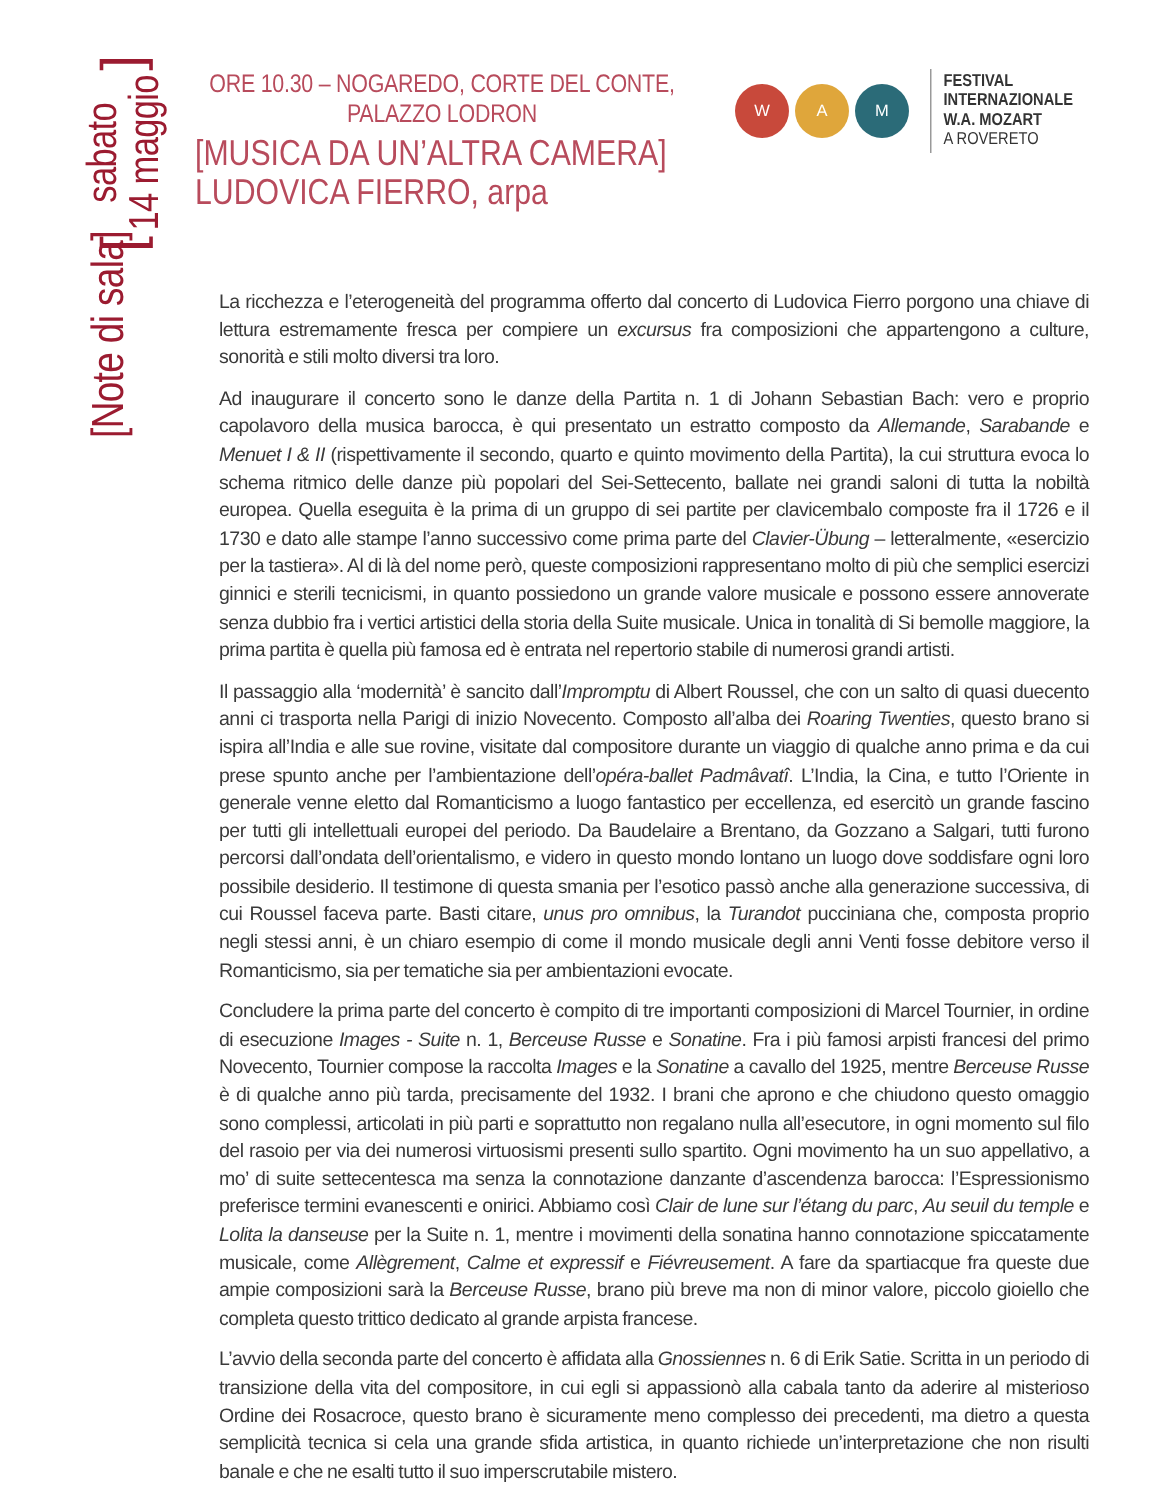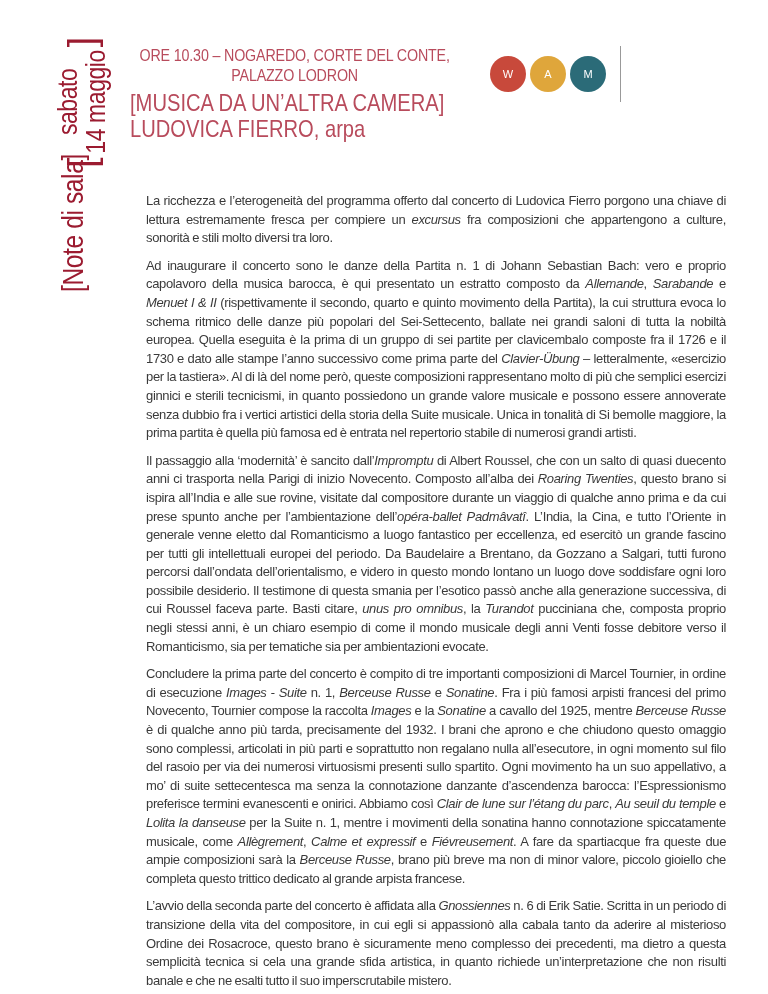--- a/index.html
+++ b/index.html
@@ -55,20 +55,26 @@
   <div class="circle" style="background:#c8493b">
       <span>W</span>
     </div>
   <div class="circle" style="background:#dfa63b">
       <span>A</span>
     </div>
   <div class="circle" style="background:#2b6b78">
       <span>M</span>
     </div>
   <div class="divider"></div>
+  <div class="logo-text">
+    <div class="b">FESTIVAL</div>
+    <div class="b">INTERNAZIONALE</div>
+    <div class="b">W.A. MOZART</div>
+    <div class="r">A ROVERETO</div>
+  </div>
 </div>
 
 <div class="body-text" id="body">
     <p><span>La ricchezza e l’eterogeneità del programma offerto dal concerto di Ludovica Fierro porgono una chiave di lettura estremamente fresca per compiere un </span><i>excursus</i><span> fra composizioni che appartengono a culture, sonorità e stili molto diversi tra loro.</span></p>
     <p><span>Ad inaugurare il concerto sono le danze della Partita n. 1 di Johann Sebastian Bach: vero e proprio capolavoro della musica barocca, è qui presentato un estratto composto da </span><i>Allemande</i><span>, </span><i>Sarabande</i><span> e </span><i>Menuet I &amp; II</i><span> (rispettivamente il secondo, quarto e quinto movimento della Partita), la cui struttura evoca lo schema ritmico delle danze più popolari del Sei-Settecento, ballate nei grandi saloni di tutta la nobiltà europea. Quella eseguita è la prima di un gruppo di sei partite per clavicembalo composte fra il 1726 e il 1730 e dato alle stampe l’anno successivo come prima parte del </span><i>Clavier-Übung</i><span> – letteralmente, «esercizio per la tastiera». Al di là del nome però, queste composizioni rappresentano molto di più che semplici esercizi ginnici e sterili tecnicismi, in quanto possiedono un grande valore musicale e possono essere annoverate senza dubbio fra i vertici artistici della storia della Suite musicale. Unica in tonalità di Si bemolle maggiore, la prima partita è quella più famosa ed è entrata nel repertorio stabile di numerosi grandi artisti.</span></p>
     <p><span>Il passaggio alla ‘modernità’ è sancito dall’</span><i>Impromptu</i><span> di Albert Roussel, che con un salto di quasi duecento anni ci trasporta nella Parigi di inizio Novecento. Composto all’alba dei </span><i>Roaring Twenties</i><span>, questo brano si ispira all’India e alle sue rovine, visitate dal compositore durante un viaggio di qualche anno prima e da cui prese spunto anche per l’ambientazione dell’</span><i>opéra-ballet Padmâvatî</i><span>. L’India, la Cina, e tutto l’Oriente in generale venne eletto dal Romanticismo a luogo fantastico per eccellenza, ed esercitò un grande fascino per tutti gli intellettuali europei del periodo. Da Baudelaire a Brentano, da Gozzano a Salgari, tutti furono percorsi dall’ondata dell’orientalismo, e videro in questo mondo lontano un luogo dove soddisfare ogni loro possibile desiderio. Il testimone di questa smania per l’esotico passò anche alla generazione successiva, di cui Roussel faceva parte. Basti citare, </span><i>unus pro omnibus</i><span>, la </span><i>Turandot</i><span> pucciniana che, composta proprio negli stessi anni, è un chiaro esempio di come il mondo musicale degli anni Venti fosse debitore verso il Romanticismo, sia per tematiche sia per ambientazioni evocate.</span></p>
     <p><span>Concludere la prima parte del concerto è compito di tre importanti composizioni di Marcel Tournier, in ordine di esecuzione </span><i>Images - Suite</i><span> n. 1, </span><i>Berceuse Russe</i><span> e </span><i>Sonatine</i><span>. Fra i più famosi arpisti francesi del primo Novecento, Tournier compose la raccolta </span><i>Images</i><span> e la </span><i>Sonatine</i><span> a cavallo del 1925, mentre </span><i>Berceuse Russe</i><span> è di qualche anno più tarda, precisamente del 1932. I brani che aprono e che chiudono questo omaggio sono complessi, articolati in più parti e soprattutto non regalano nulla all’esecutore, in ogni momento sul filo del rasoio per via dei numerosi virtuosismi presenti sullo spartito. Ogni movimento ha un suo appellativo, a mo’ di suite settecentesca ma senza la connotazione danzante d’ascendenza barocca: l’Espressionismo preferisce termini evanescenti e onirici. Abbiamo così </span><i>Clair de lune sur l’étang du parc</i><span>, </span><i>Au seuil du temple</i><span> e </span><i>Lolita la danseuse</i><span> per la Suite n. 1, mentre i movimenti della sonatina hanno connotazione spiccatamente musicale, come </span><i>Allègrement</i><span>, </span><i>Calme et expressif</i><span> e </span><i>Fiévreusement</i><span>. A fare da spartiacque fra queste due ampie composizioni sarà la </span><i>Berceuse Russe</i><span>, brano più breve ma non di minor valore, piccolo gioiello che completa questo trittico dedicato al grande arpista francese.</span></p>
     <p><span>L’avvio della seconda parte del concerto è affidata alla </span><i>Gnossiennes</i><span> n. 6 di Erik Satie. Scritta in un periodo di transizione della vita del compositore, in cui egli si appassionò alla cabala tanto da aderire al misterioso Ordine dei Rosacroce, questo brano è sicuramente meno complesso dei precedenti, ma dietro a questa semplicità tecnica si cela una grande sfida artistica, in quanto richiede un’interpretazione che non risulti banale e che ne esalti tutto il suo imperscrutabile mistero.</span></p>
   </div>
 

